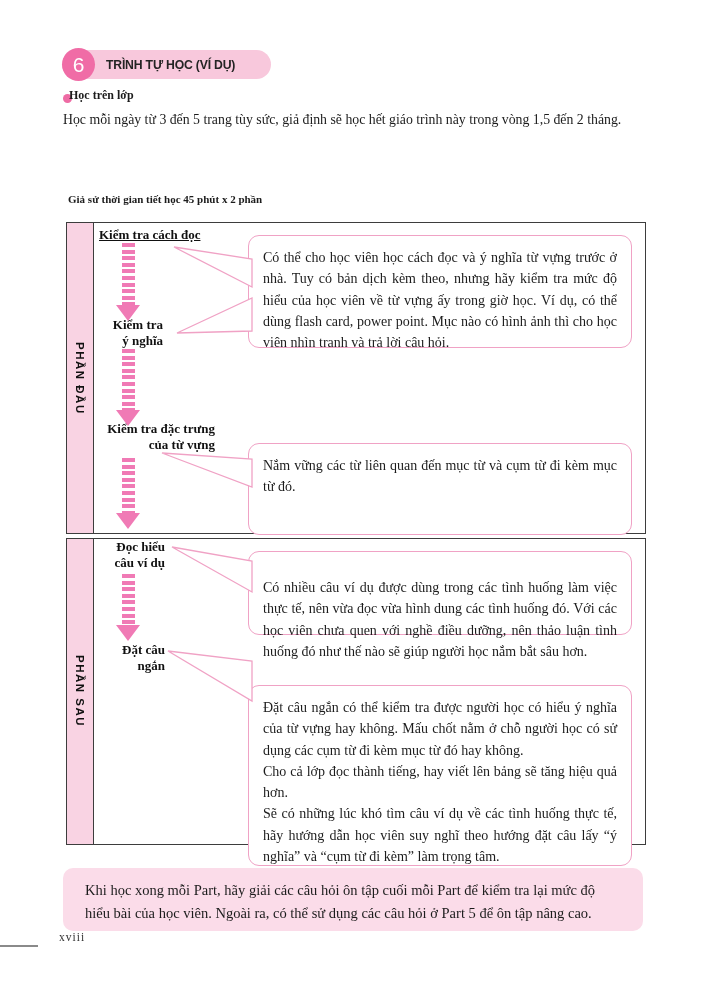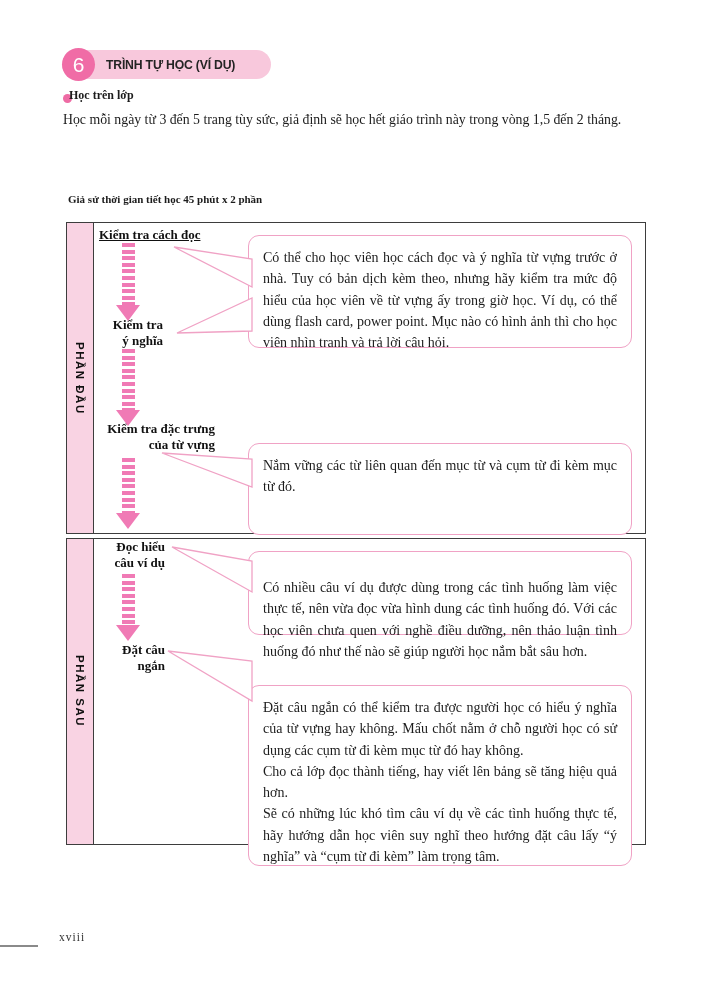--- a/index.html
+++ b/index.html
@@ -194,17 +194,20 @@
   </div>
 
   <svg class="tails" viewBox="0 0 718 983">
     <polygon points="174,247 252,259 252,287" fill="#ffffff" stroke="#f0a2c5" stroke-width="1.3"></polygon>
     <polygon points="177,333 252,298 252,331" fill="#ffffff" stroke="#f0a2c5" stroke-width="1.3"></polygon>
     <polygon points="162,453 252,459 252,487" fill="#ffffff" stroke="#f0a2c5" stroke-width="1.3"></polygon>
     <polygon points="172,547 252,561 252,592" fill="#ffffff" stroke="#f0a2c5" stroke-width="1.3"></polygon>
     <polygon points="168,651 252,661 252,701" fill="#ffffff" stroke="#f0a2c5" stroke-width="1.3"></polygon>
   </svg>
 
+  <div class="note-box">
+    <span>Khi học xong mỗi Part, hãy giải các câu hỏi ôn tập cuối mỗi Part để kiểm tra lại mức độ hiểu bài của học viên. Ngoài ra, có thể sử dụng các câu hỏi ở Part 5 để ôn tập nâng cao.</span>
+  </div>
 
   <div class="page-num">xviii</div>
   <div class="page-num-rule"></div>
 
 </div>
 
 </body></html>

